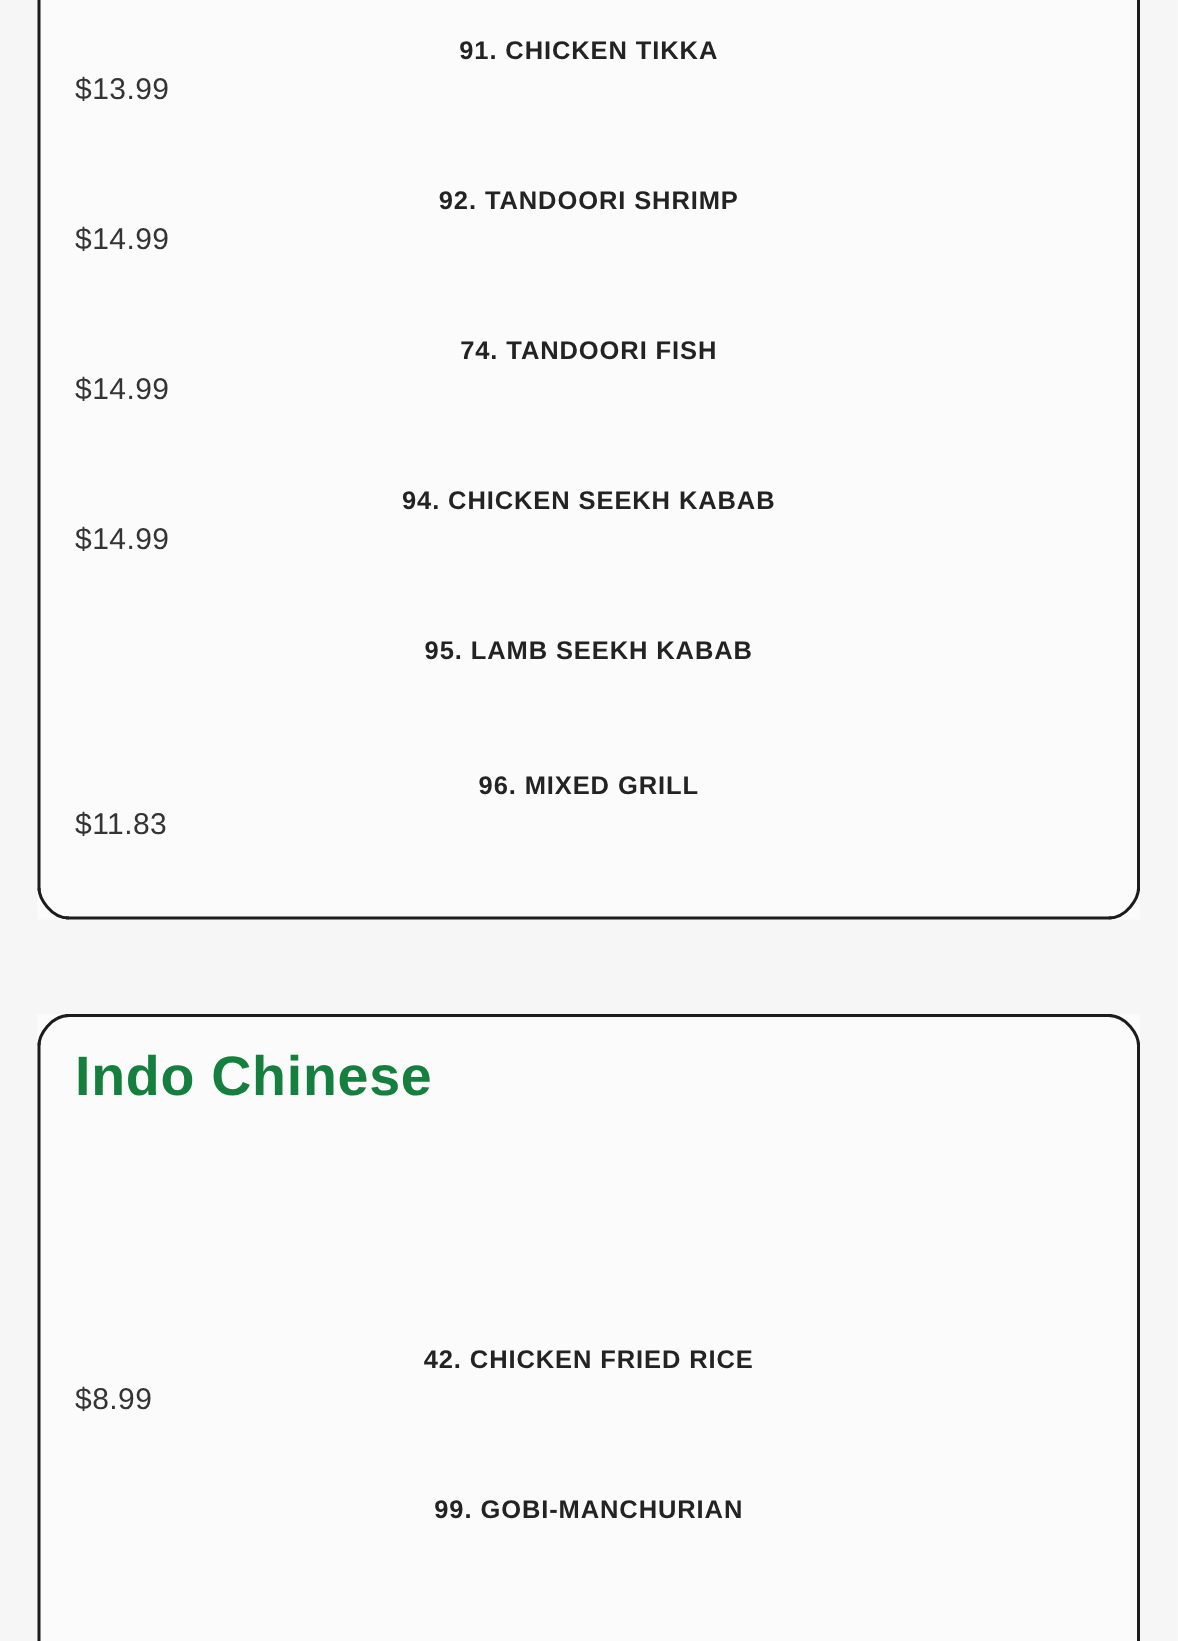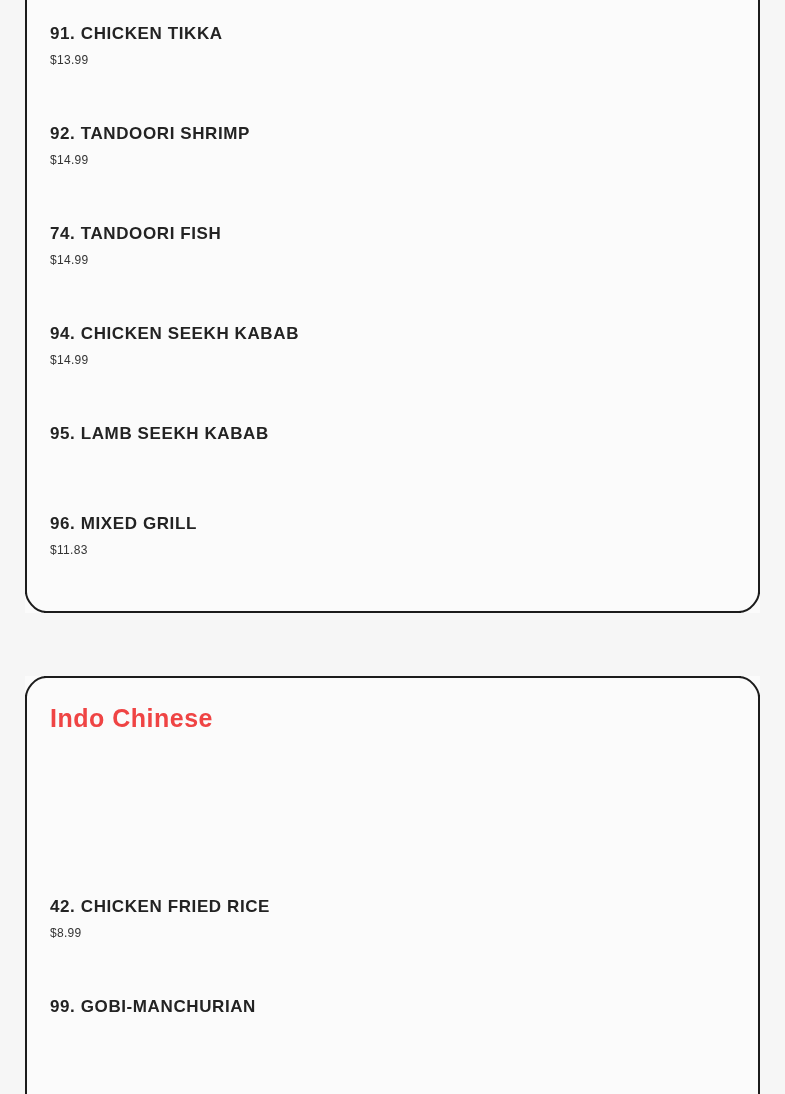--- a/index.html
+++ b/index.html
@@ -35,38 +35,39 @@
   .corner.tl { left: 0; top: 0; }
   .corner.tr { right: 0; top: 0; }
 
   .menu-item { position: absolute; left: 25px; right: 25px; }
   .item-name {
     font-size: 17px;
     font-weight: 700;
     line-height: 24px;
     letter-spacing: 0.6px;
     color: #232323;
+    text-align: center;
   }
   .item-price {
     margin-top: 2px;
-    font-size: 12px;
+    font-size: 20px;
     font-weight: 400;
     line-height: 24px;
     letter-spacing: 0.3px;
     color: #343434;
   }
   .section-title {
     position: absolute;
     left: 25px; right: 25px;
     top: 23px;
-    font-size: 25px;
+    font-size: 37px;
     font-weight: 600;
     line-height: 38px;
     letter-spacing: 0.5px;
-    color: #ef4444;
+    color: #15803d;
   }
 </style>
 </head>
 <body>
 
 <div class="stage">
 
   <section class="card card-1">
     <div class="edge edge-left"></div>
     <div class="edge edge-right"></div>

